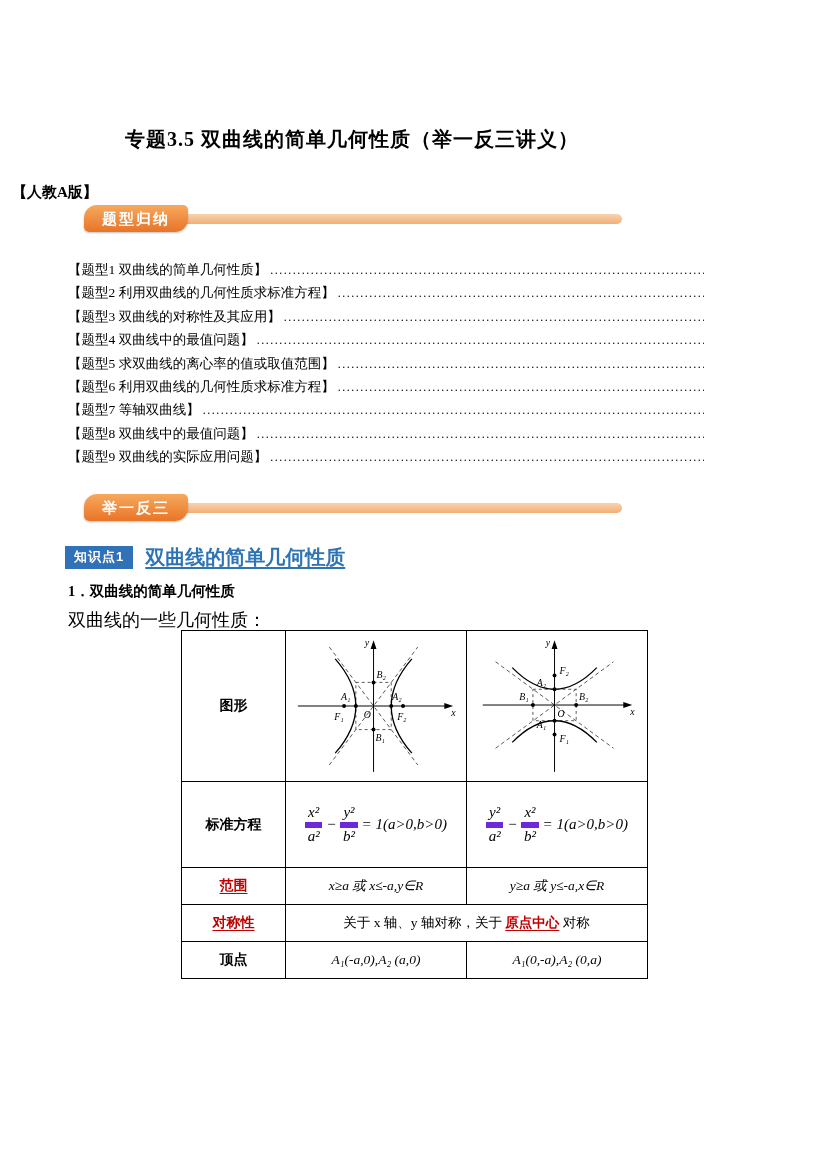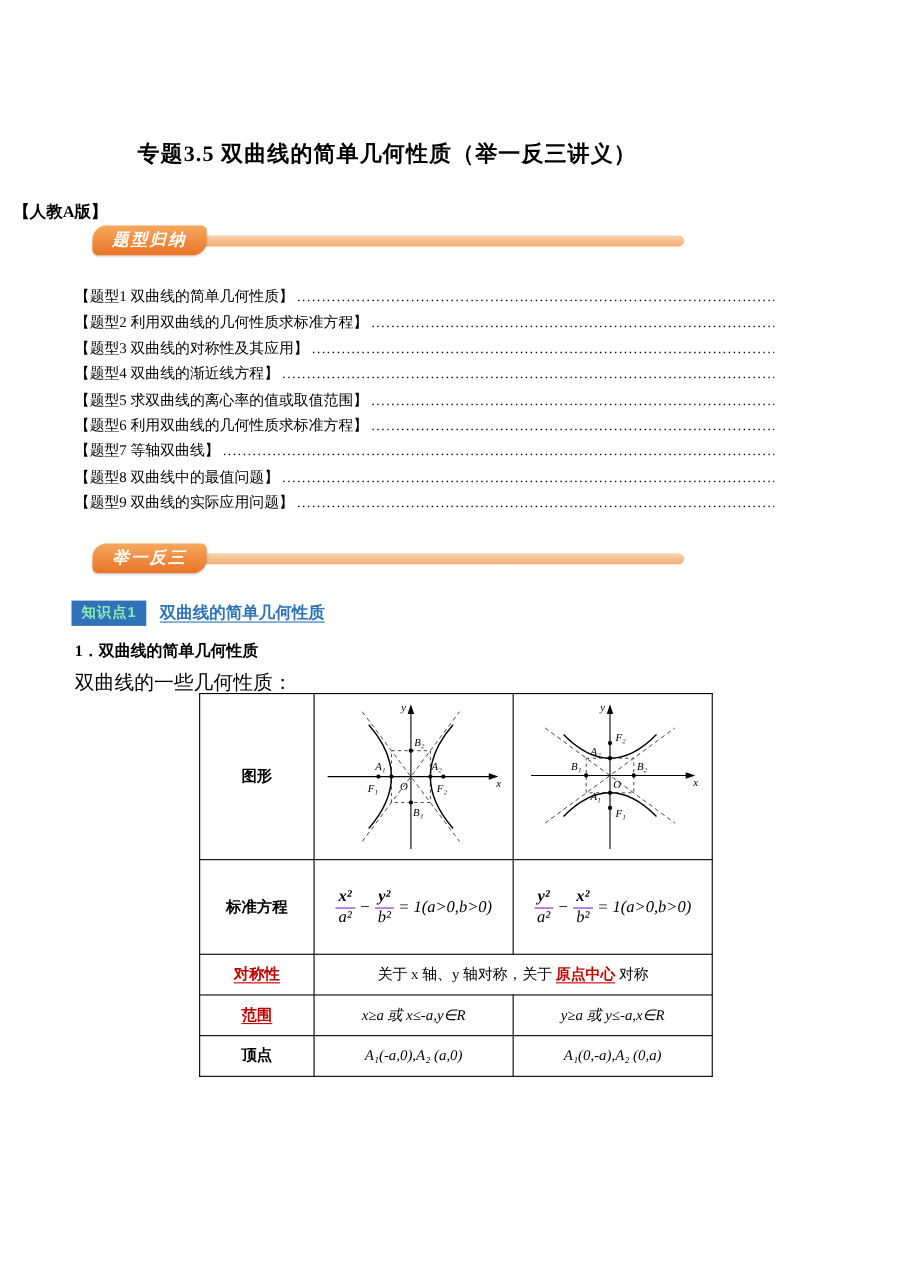--- a/index.html
+++ b/index.html
@@ -14,51 +14,51 @@
 
   .banner { position:absolute; left:0; width:100%; height:27px; }
   .banner-topic { top:205px; }
   .banner-practice { top:494px; }
   .banner .bar { position:absolute; left:98px; right:82px; top:9px; height:10px;
                  background:linear-gradient(180deg,#f9d3ae,#f2ae77); border-radius:6px; }
   .banner .pill { position:absolute; left:84px; top:0; height:27px; padding:0 18px;
                   background:linear-gradient(180deg,#f6a95e,#e97427);
                   color:#fff; font-weight:bold; font-size:15px; line-height:27px;
                   border-radius:13px 5px 13px 5px; font-family:"Liberation Sans", sans-serif;
-                  box-shadow:0 1px 2px rgba(0,0,0,.25); letter-spacing:2px;font-style:italic; }
+                  box-shadow:0 1px 2px rgba(0,0,0,.25); letter-spacing:2px; }
 
   .toc { position:absolute; left:68px; top:258px; width:678px; font-size:13.5px;text-align:right; }
   .toc-item { display:flex; align-items:baseline; height:23.4px; line-height:23.4px; }
   .toc-label { white-space:nowrap; }
   .toc-dots { flex:1; overflow:hidden; white-space:nowrap; margin:0 3px; }
   .toc-dots::after { content:"....................................................................................................................................................................."; letter-spacing:1.5px; font-size:12px; color:#000; }
   .toc-page { white-space:nowrap; }
 
   .kp-line { position:absolute; left:65px; top:546px; height:22px; display:flex; align-items:center; }
-  .kp-badge { background:#3171b7; color:#86efac; font-weight:bold; font-size:13px;
+  .kp-badge { background:#3171b7; color:#ffffff; font-weight:bold; font-size:13px;
               padding:2px 9px 3px; font-family:"Liberation Sans", sans-serif; letter-spacing:1px; }
-  .kp-title { color:#2e74b5; font-weight:bold; font-size:15px; margin-left:12px;
+  .kp-title { color:#2e74b5; font-weight:bold; font-size:20px; margin-left:12px;
               text-decoration:underline; text-underline-offset:3px; }
 
   .sec-heading { position:absolute; left:68px; top:582px; font-size:14.5px; font-weight:bold; }
   .sec-intro   { position:absolute; left:68px; top:608px; font-size:18px; }
 
   table.ktable { position:absolute; left:181px; top:630px; border-collapse:collapse; font-size:13.5px; background:#fff; }
   table.ktable td { border:1px solid #000; text-align:center; vertical-align:middle; padding:2px 4px; }
   td.lab { width:104px; font-weight:bold; font-size:14px; }
   td.c2, td.c3 { width:181px; }
   .red-lab { color:#c00000; text-decoration:underline; text-underline-offset:3px; }
   .red-hl  { color:#c00000; font-weight:bold; text-decoration:underline; text-underline-offset:3px; }
   tr.row-graph td { height:150px; padding:0; }
   tr.row-eq td { height:86px; }
   tr.row-sm td { height:37px; }
 
   .eq { display:inline-flex; align-items:center; gap:4px; font-style:italic; font-size:15px; font-family:"Liberation Serif", serif; }
   .frac { display:inline-block; text-align:center; line-height:1.05; }
-  .frac .num { display:block; border-bottom:1px solid #6d28d9; padding:0 3px 1px;font-weight:bold; }
+  .frac .num { display:block; border-bottom:6px solid #6d28d9; padding:0 3px 1px; }
   .frac .den { display:block; padding-top:1px; }
   .eq .rhs { }
 
   .mathcell { font-style:italic; font-family:"Liberation Serif", serif; }
   .graphbox { width:100%; height:150px; display:flex; align-items:center; justify-content:center; }
   svg text { font-family:"Liberation Serif", serif; font-style:italic; font-size:10px; fill:#000; }
 </style>
 </head>
 <body>
 
@@ -82,21 +82,21 @@
         <span class="toc-label">【题型2 利用双曲线的几何性质求标准方程】</span>
         <span class="toc-dots"></span>
         <span class="toc-page">4</span>
       </div>
       <div class="toc-item">
         <span class="toc-label">【题型3 双曲线的对称性及其应用】</span>
         <span class="toc-dots"></span>
         <span class="toc-page">6</span>
       </div>
       <div class="toc-item">
-        <span class="toc-label">【题型4 双曲线的渐近线方程】</span>
+        <span class="toc-label">【题型4 双曲线中的最值问题】</span>
         <span class="toc-dots"></span>
         <span class="toc-page">10</span>
       </div>
       <div class="toc-item">
         <span class="toc-label">【题型5 求双曲线的离心率的值或取值范围】</span>
         <span class="toc-dots"></span>
         <span class="toc-page">12</span>
       </div>
       <div class="toc-item">
         <span class="toc-label">【题型6 利用双曲线的几何性质求标准方程】</span>
@@ -225,30 +225,30 @@
           <span class="frac">
                 <span class="num">x²</span>
                 <span class="den">b²</span>
               </span>
           <span class="rhs">= 1(a&gt;0,b&gt;0)</span>
         </span>
       </td>
     </tr>
 
     <tr class="row-sm">
+      <td class="lab red-lab">范围</td>
+      <td class="c2 mathcell">x≥a 或 x≤-a,y∈R</td>
+      <td class="c3 mathcell">y≥a 或 y≤-a,x∈R</td>
+    </tr>
+
+    <tr class="row-sm">
       <td class="lab red-lab">对称性</td>
       <td colspan="2">
         <span>关于 x 轴、y 轴对称，关于 </span><span class="red-hl">原点中心</span><span> 对称</span>
       </td>
-    </tr>
-
-    <tr class="row-sm">
-      <td class="lab red-lab">范围</td>
-      <td class="c2 mathcell">x≥a 或 x≤-a,y∈R</td>
-      <td class="c3 mathcell">y≥a 或 y≤-a,x∈R</td>
     </tr>
 
     <tr class="row-sm">
       <td class="lab">顶点</td>
       <td class="c2 mathcell">A₁(-a,0),A₂ (a,0)</td>
       <td class="c3 mathcell">A₁(0,-a),A₂ (0,a)</td>
     </tr>
 
   </tbody>
     </table>

